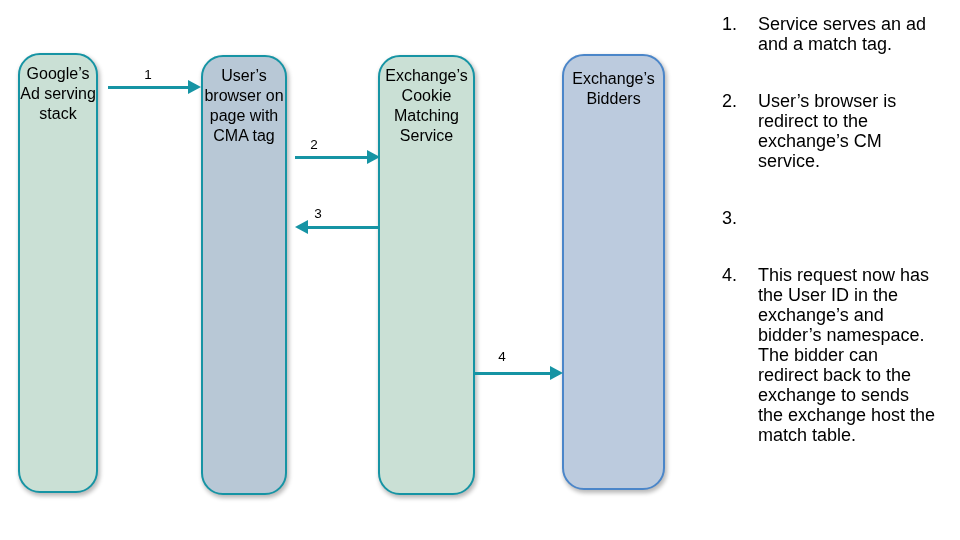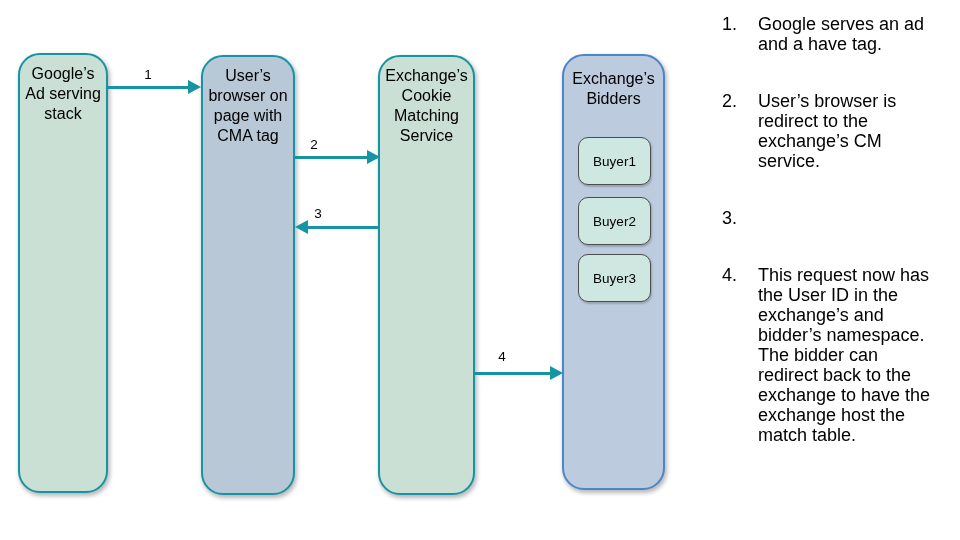--- a/index.html
+++ b/index.html
@@ -50,52 +50,43 @@
   .steps{position:absolute;left:722px;top:14px;width:216px;}
   .step{display:flex;margin-bottom:37px;}
   .step .num{flex:0 0 36px;width:36px;font-size:18px;line-height:20px;}
   .step .txt{flex:1;font-size:18px;line-height:20px;}
 </style>
 </head>
 <body>
 
 <div class="canvas">
 
-  <div class="node green" style="left:18px;top:53px;width:90px;height:440px">
+  <div class="node green" style="left:18px;top:53px;width:80px;height:440px">
     <div class="node-label">Google’s
 Ad serving
 stack</div>
   </div>
 
-  <div class="node blue" style="left:201px;top:55px;width:94px;height:440px">
+  <div class="node blue" style="left:201px;top:55px;width:86px;height:440px">
     <div class="node-label">User’s
 browser on
 page with
 CMA tag</div>
   </div>
 
   <div class="node green" style="left:378px;top:55px;width:97px;height:440px">
     <div class="node-label">Exchange’s
 Cookie
 Matching
 Service</div>
   </div>
 
   <div class="node bidders" style="left:562px;top:54px;width:103px;height:436px">
     <div class="node-label">Exchange’s
 Bidders</div>
-    <div class="buyer" style="top:81px">
-      <span>Buyer1</span>
-    </div>
-    <div class="buyer" style="top:141px">
-      <span>Buyer2</span>
-    </div>
-    <div class="buyer" style="top:198px">
-      <span>Buyer3</span>
-    </div>
   </div>
 
   <div class="arrow right" style="left:108px;top:80px;width:93px">
     <div class="line"></div>
     <div class="head"></div>
   </div>
   <div class="arrow right" style="left:295px;top:150px;width:85px">
     <div class="line"></div>
     <div class="head"></div>
   </div>
@@ -109,28 +100,28 @@
   </div>
 
   <div class="arrow-num" style="left:140px;top:67px">1</div>
   <div class="arrow-num" style="left:306px;top:137px">2</div>
   <div class="arrow-num" style="left:310px;top:206px">3</div>
   <div class="arrow-num" style="left:494px;top:349px">4</div>
 
   <div class="steps">
     <div class="step">
       <div class="num">1.</div>
-      <div class="txt">Google serves an ad and a have tag.</div>
+      <div class="txt">Service serves an ad and a match tag.</div>
     </div>
     <div class="step">
       <div class="num">2.</div>
       <div class="txt">User’s browser is redirect to the exchange’s CM service.</div>
     </div>
     <div class="step">
       <div class="num">3.</div>
     </div>
     <div class="step">
       <div class="num">4.</div>
-      <div class="txt">This request now has the User ID in the exchange’s and bidder’s namespace. The bidder can redirect back to the exchange to have the exchange host the match table.</div>
+      <div class="txt">This request now has the User ID in the exchange’s and bidder’s namespace. The bidder can redirect back to the exchange to sends the exchange host the match table.</div>
     </div>
   </div>
 
 </div>
 
 </body></html>

